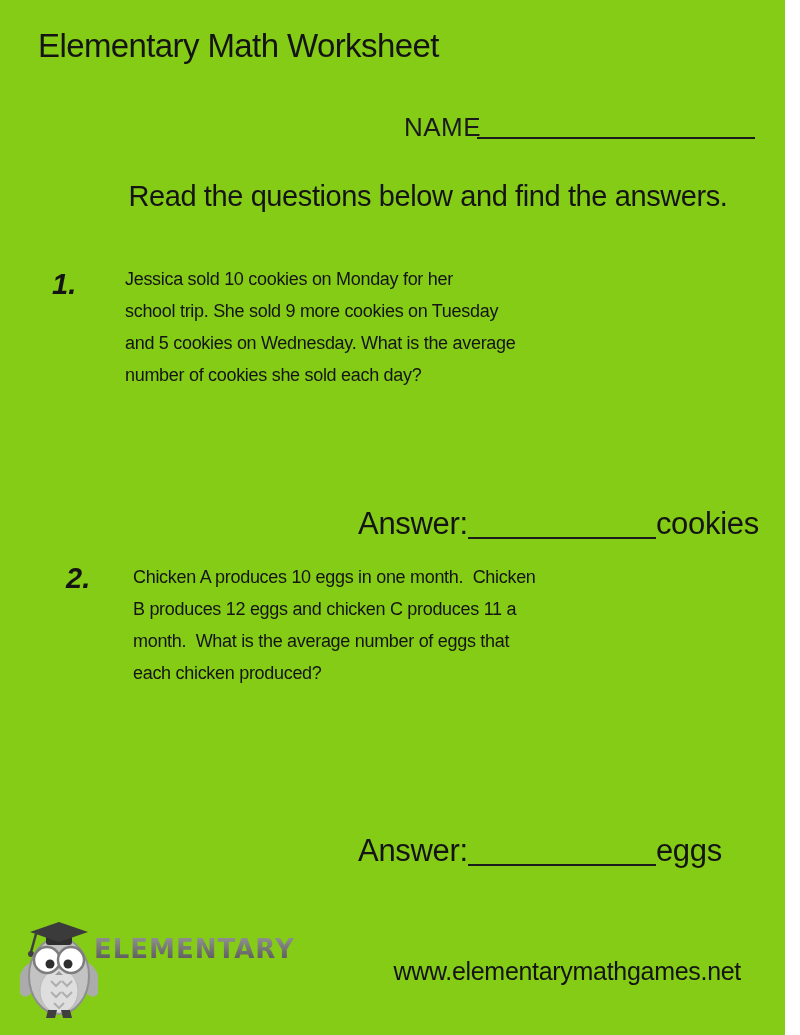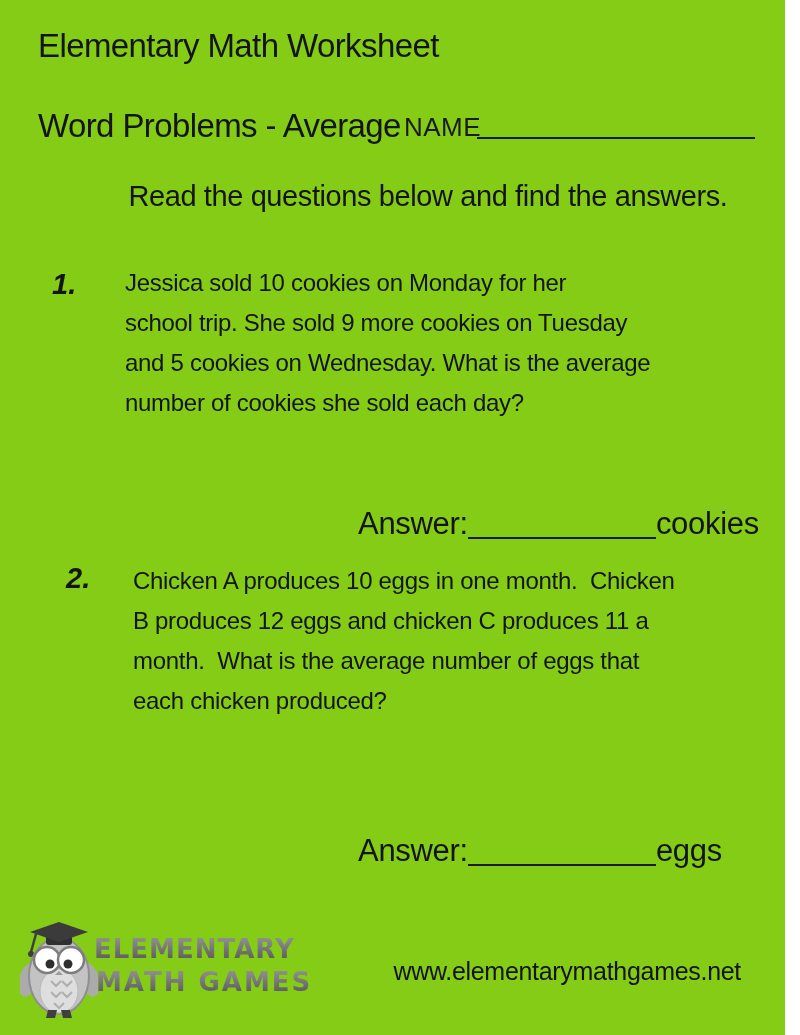--- a/index.html
+++ b/index.html
@@ -62,22 +62,22 @@
     font-size: 29px;
     font-weight: bold;
     font-style: italic;
     color: #141414;
   }
   .q1-num { left: 52px; top: 268px; }
   .q2-num { left: 66px; top: 562px; }
 
   .q-text {
     width: 660px;
-    font-size: 24px;
-    line-height: 40px;
+    font-size: 18px;
+    line-height: 32px;
     letter-spacing: -0.3px;
     white-space: pre;
     color: #141414;
   }
   .q1-text { left: 125px; top: 263px; }
   .q2-text { left: 133px; top: 561px; }
 
   
   .answer-row {
     display: flex;
@@ -128,21 +128,20 @@
     color: #141414;
     text-decoration: none;
   }
 </style>
 </head>
 <body>
 
 <div class="page">
 
   <div class="abs title-line t1">Elementary Math Worksheet</div>
-  <div class="abs title-line t3">Word Problems - Average</div>
 
   <div class="abs name-label">NAME</div>
   <div class="abs name-line"></div>
 
   <div class="abs instruction">Read the questions below and find the answers.</div>
 
   <div class="abs q-number q1-num">1.</div>
   <div class="abs q-text q1-text">Jessica sold 10 cookies on Monday for her
 school trip. She sold 9 more cookies on Tuesday
 and 5 cookies on Wednesday. What is the average
@@ -189,18 +188,17 @@
 
     <rect x="26" y="16" width="26" height="11" rx="3" fill="#2f2f2f"></rect>
     <polygon points="10,14 39,4 68,14 39,24" fill="#3b3b3b"></polygon>
 
     <path d="M28 92 h9 l-2 8 h-9 z" fill="#3f3f3f"></path>
     <path d="M41 92 h9 l2 8 h-9 z" fill="#3f3f3f"></path>
   </svg>
 
   <div class="abs logo-text">
     <div class="logo-line1 logo-grad">ELEMENTARY</div>
-    <div class="logo-line2 logo-grad">MATH GAMES</div>
   </div>
 
   <a class="abs site-url" href="#">www.elementarymathgames.net</a>
 
 </div>
 
 </body></html>

